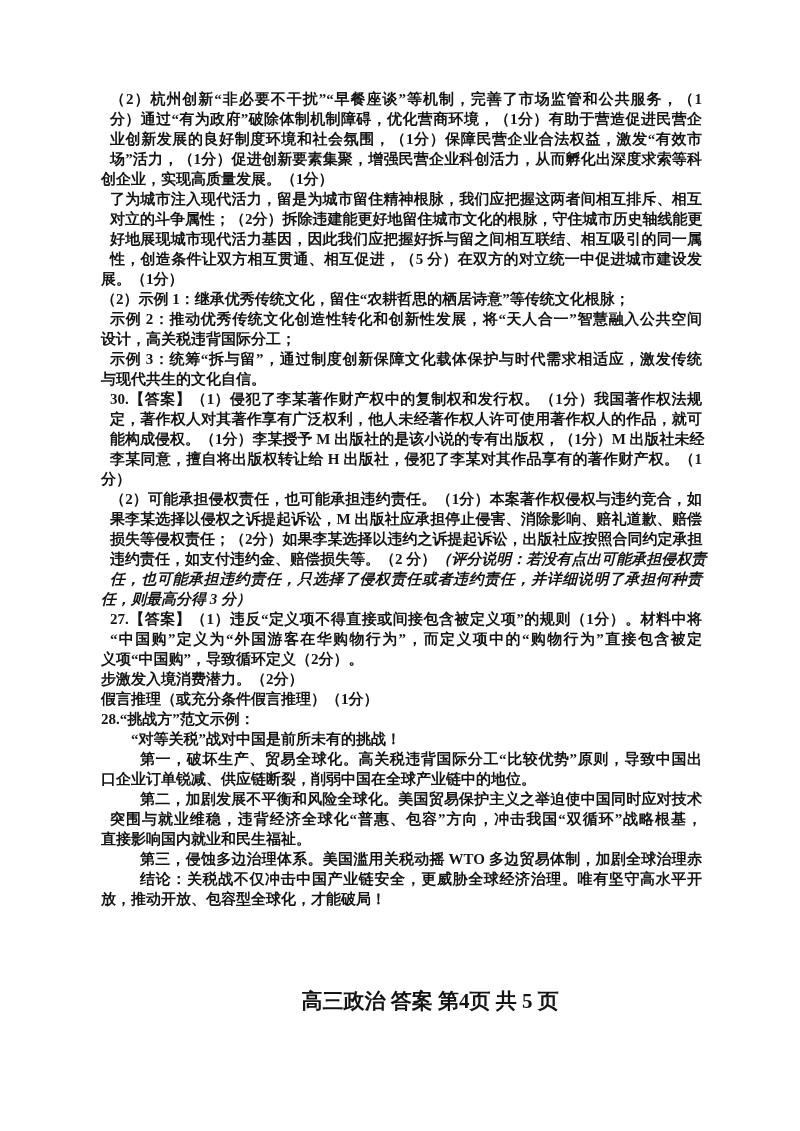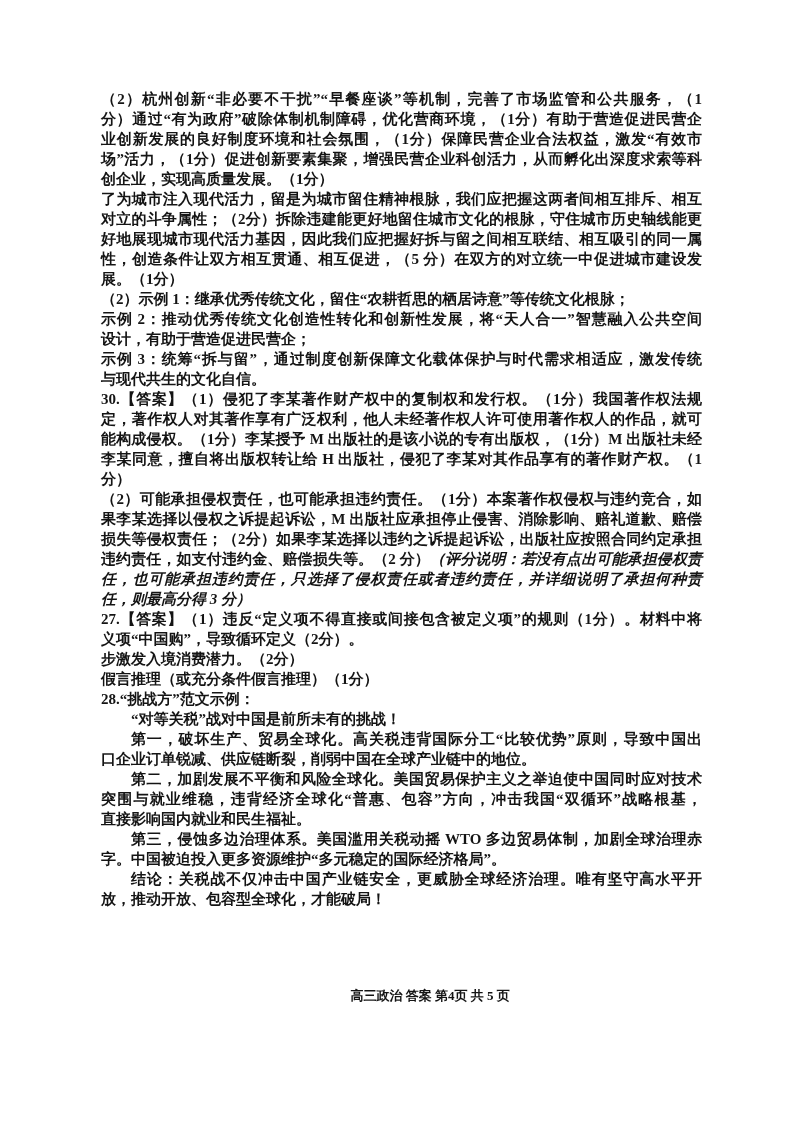--- a/index.html
+++ b/index.html
@@ -25,31 +25,32 @@
     line-height:20px;
     height:20px;
     font-weight:700;
     white-space:nowrap;
     letter-spacing:0;
   }
   .just {
     text-align:justify;
     text-align-last:justify;
     text-justify:inter-character;
+    margin-left:9px;
   }
   .ind { text-indent:30px; }
   .kai {
     font-style:italic;
     font-weight:700;
   }
   .footer {
     position:absolute;
     top:987px; left:130px; width:600px;
     text-align:center;
-    font-size:13px;
+    font-size:21px;
     font-weight:700;
     color:#141414;
   }
 </style>
 </head>
 <body>
 
 <div class="page">
   <div class="content">
       <div class="line just"><span>（2）杭州创新“非必要不干扰”“早餐座谈”等机制，完善了市场监管和公共服务，（1</span></div>
@@ -57,44 +58,44 @@
       <div class="line just"><span>业创新发展的良好制度环境和社会氛围，（1分）保障民营企业合法权益，激发“有效市</span></div>
       <div class="line just"><span>场”活力，（1分）促进创新要素集聚，增强民营企业科创活力，从而孵化出深度求索等科</span></div>
       <div class="line"><span>创企业，实现高质量发展。（1分）</span></div>
       <div class="line just"><span>了为城市注入现代活力，留是为城市留住精神根脉，我们应把握这两者间相互排斥、相互</span></div>
       <div class="line just"><span>对立的斗争属性；（2分）拆除违建能更好地留住城市文化的根脉，守住城市历史轴线能更</span></div>
       <div class="line just"><span>好地展现城市现代活力基因，因此我们应把握好拆与留之间相互联结、相互吸引的同一属</span></div>
       <div class="line just"><span>性，创造条件让双方相互贯通、相互促进，（5 分）在双方的对立统一中促进城市建设发</span></div>
       <div class="line"><span>展。（1分）</span></div>
       <div class="line"><span>（2）示例 1：继承优秀传统文化，留住“农耕哲思的栖居诗意”等传统文化根脉；</span></div>
       <div class="line just"><span>示例 2：推动优秀传统文化创造性转化和创新性发展，将“天人合一”智慧融入公共空间</span></div>
-      <div class="line"><span>设计，有助于营造促进民营企；</span></div>
+      <div class="line"><span>设计，高关税违背国际分工；</span></div>
       <div class="line just"><span>示例 3：统筹“拆与留”，通过制度创新保障文化载体保护与时代需求相适应，激发传统</span></div>
       <div class="line"><span>与现代共生的文化自信。</span></div>
       <div class="line just"><span>30.【答案】（1）侵犯了李某著作财产权中的复制权和发行权。（1分）我国著作权法规</span></div>
       <div class="line just"><span>定，著作权人对其著作享有广泛权利，他人未经著作权人许可使用著作权人的作品，就可</span></div>
       <div class="line just"><span>能构成侵权。（1分）李某授予 M 出版社的是该小说的专有出版权，（1分）M 出版社未经</span></div>
       <div class="line just"><span>李某同意，擅自将出版权转让给 H 出版社，侵犯了李某对其作品享有的著作财产权。（1</span></div>
       <div class="line"><span>分）</span></div>
       <div class="line just"><span>（2）可能承担侵权责任，也可能承担违约责任。（1分）本案著作权侵权与违约竞合，如</span></div>
       <div class="line just"><span>果李某选择以侵权之诉提起诉讼，M 出版社应承担停止侵害、消除影响、赔礼道歉、赔偿</span></div>
       <div class="line just"><span>损失等侵权责任；（2分）如果李某选择以违约之诉提起诉讼，出版社应按照合同约定承担</span></div>
       <div class="line just"><span>违约责任，如支付违约金、赔偿损失等。（2 分）</span><span class="kai">（评分说明：若没有点出可能承担侵权责</span></div>
       <div class="line just"><span class="kai">任，也可能承担违约责任，只选择了侵权责任或者违约责任，并详细说明了承担何种责</span></div>
       <div class="line"><span class="kai">任，则最高分得 3 分）</span></div>
       <div class="line just"><span>27.【答案】（1）违反“定义项不得直接或间接包含被定义项”的规则（1分）。材料中将</span></div>
+      <div class="line just"><span>“中国购”定义为“外国游客在华购物行为”，而定义项中的“购物行为”直接包含被定</span></div>
       <div class="line"><span>义项“中国购”，导致循环定义（2分）。</span></div>
       <div class="line"><span>步激发入境消费潜力。（2分）</span></div>
       <div class="line"><span>假言推理（或充分条件假言推理）（1分）</span></div>
       <div class="line"><span>28.“挑战方”范文示例：</span></div>
       <div class="line ind"><span>“对等关税”战对中国是前所未有的挑战！</span></div>
       <div class="line just ind"><span>第一，破坏生产、贸易全球化。高关税违背国际分工“比较优势”原则，导致中国出</span></div>
       <div class="line"><span>口企业订单锐减、供应链断裂，削弱中国在全球产业链中的地位。</span></div>
       <div class="line just ind"><span>第二，加剧发展不平衡和风险全球化。美国贸易保护主义之举迫使中国同时应对技术</span></div>
       <div class="line just"><span>突围与就业维稳，违背经济全球化“普惠、包容”方向，冲击我国“双循环”战略根基，</span></div>
       <div class="line"><span>直接影响国内就业和民生福祉。</span></div>
       <div class="line just ind"><span>第三，侵蚀多边治理体系。美国滥用关税动摇 WTO 多边贸易体制，加剧全球治理赤</span></div>
-      <div class="line"><span>字。中国被迫投入更多资源维护“多元稳定的国际经济格局”。</span></div>
       <div class="line just ind"><span>结论：关税战不仅冲击中国产业链安全，更威胁全球经济治理。唯有坚守高水平开</span></div>
       <div class="line"><span>放，推动开放、包容型全球化，才能破局！</span></div>
     </div>
   <div class="footer">高三政治 答案 第4页 共 5 页</div>
 </div>
 
 </body></html>

